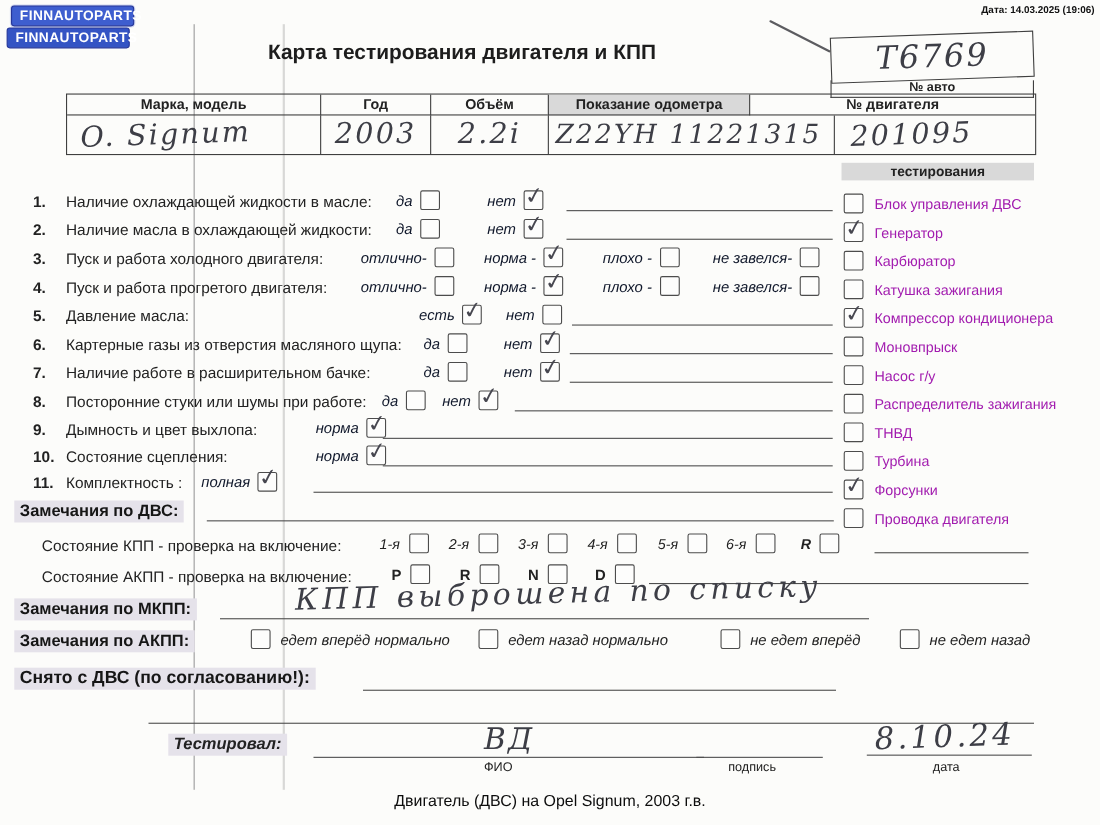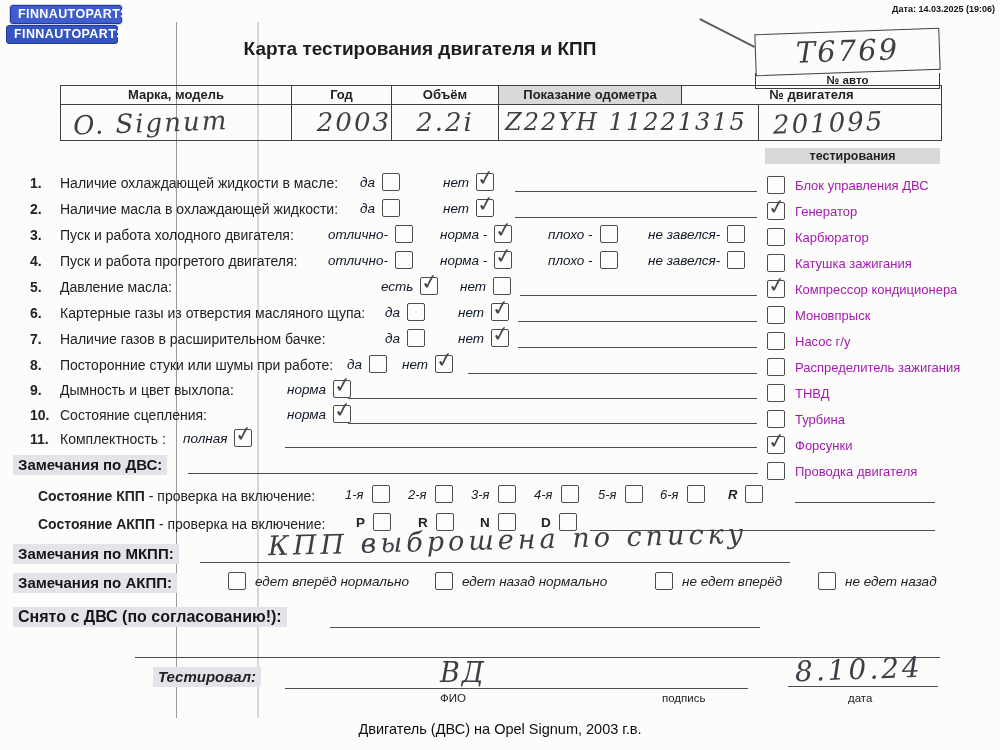--- a/index.html
+++ b/index.html
@@ -44,21 +44,21 @@
   .vt-row{display:flex;}
   .vt-cell{border-left:1.4px solid #3f3f3f; box-sizing:border-box;}
   .vt-cell:first-child{border-left:none;}
   .vt-head .vt-cell{height:19px; font-size:13px; font-weight:bold; text-align:center;
     line-height:18px; border-bottom:1.4px solid #3f3f3f;}
   .vt-body .vt-cell{height:35px; overflow:visible;}
   .c-model{width:230px;} .c-year{width:100px;} .c-vol{width:107px;} .c-eng{width:260px;} .c-odo{width:183px;}
   .gray{background:#d9d9d9;}
   .vt-body .hand{font-size:26px; line-height:34px; display:block;}
   .hw-model{padding-left:12px; transform:rotate(-2deg);}
-  .hw-year{text-align:right;} .hw-vol{text-align:center;}
+  .hw-year{text-align:center;} .hw-vol{text-align:center;}
   .hw-eng{padding-left:6px; font-size:24px !important;}
   .hw-odo{padding-left:14px; transform:rotate(-2deg);}
 
   
   .eq-head{position:absolute; left:765px; top:148px; width:175px; height:16px;
     background:#d9d9d9; font-size:12.5px; font-weight:bold; text-align:center; line-height:16px;}
   .eq-row{position:absolute; left:767px; display:flex; align-items:center; gap:10px; height:20px;}
   .eq-row .t{font-size:13px; color:#a21caf; white-space:nowrap;}
 
   
@@ -72,21 +72,21 @@
   .q-num{position:absolute; left:30px; width:26px; font-weight:bold;}
   .q-label{position:absolute; left:60px; white-space:nowrap;}
   .opt{position:absolute; top:-2px; display:flex; align-items:center; gap:7px;}
   .opt .t{font-style:italic; font-size:13.5px; color:#0f172a; white-space:nowrap;}
   .uline{position:absolute; height:1px; border-bottom:1.4px solid #4e4e4e;}
 
   
   .hl{background:#e5e2ea; padding:1px 5px 2px;}
   .sec{position:absolute; font-weight:bold; font-size:15px; color:#161616; white-space:nowrap;}
   .sub{position:absolute; font-size:14px; white-space:nowrap;}
-  .sub b{font-weight:bold;text-align:center;}
+  .sub b{font-weight:normal;text-align:center;}
   .gear{position:absolute; top:-3px; display:flex; align-items:center; gap:8px;}
   .gear .t{font-style:italic; font-size:13px;}
   .gear .tb{font-size:13.5px; font-weight:bold; font-style:normal;}
 
   .mkpp-note{position:absolute; left:268px; top:524px; font-size:27px; transform:rotate(-1.5deg); letter-spacing:4px;}
 
   .ak-opt{position:absolute; top:-2px; display:flex; align-items:flex-start; gap:9px;}
   .ak-opt .t{font-style:italic; font-size:13.5px; padding-top:2px; white-space:nowrap;}
 
   .hr-long{position:absolute; left:135px; top:657px; width:805px; border-bottom:1.6px solid #4e4e4e;}
@@ -352,21 +352,21 @@
         <span class="t">нет</span>
         <span class="cb">
           <span class="mark">✓</span>
         </span>
       </span>
     <span class="uline" style="left:518px; top:15px; width:239px"></span>
   </div>
 
   <div class="q-row" style="top:331px">
     <span class="q-num">7.</span>
-    <span class="q-label">Наличие газов в расширительном бачке:</span>
+    <span class="q-label">Наличие работе в расширительном бачке:</span>
     <span class="opt" style="left:385px">
         <span class="t">да</span>
         <span class="cb">
           <span class="mark"></span>
         </span>
       </span>
     <span class="opt" style="left:458px">
         <span class="t">нет</span>
         <span class="cb">
           <span class="mark">✓</span>

